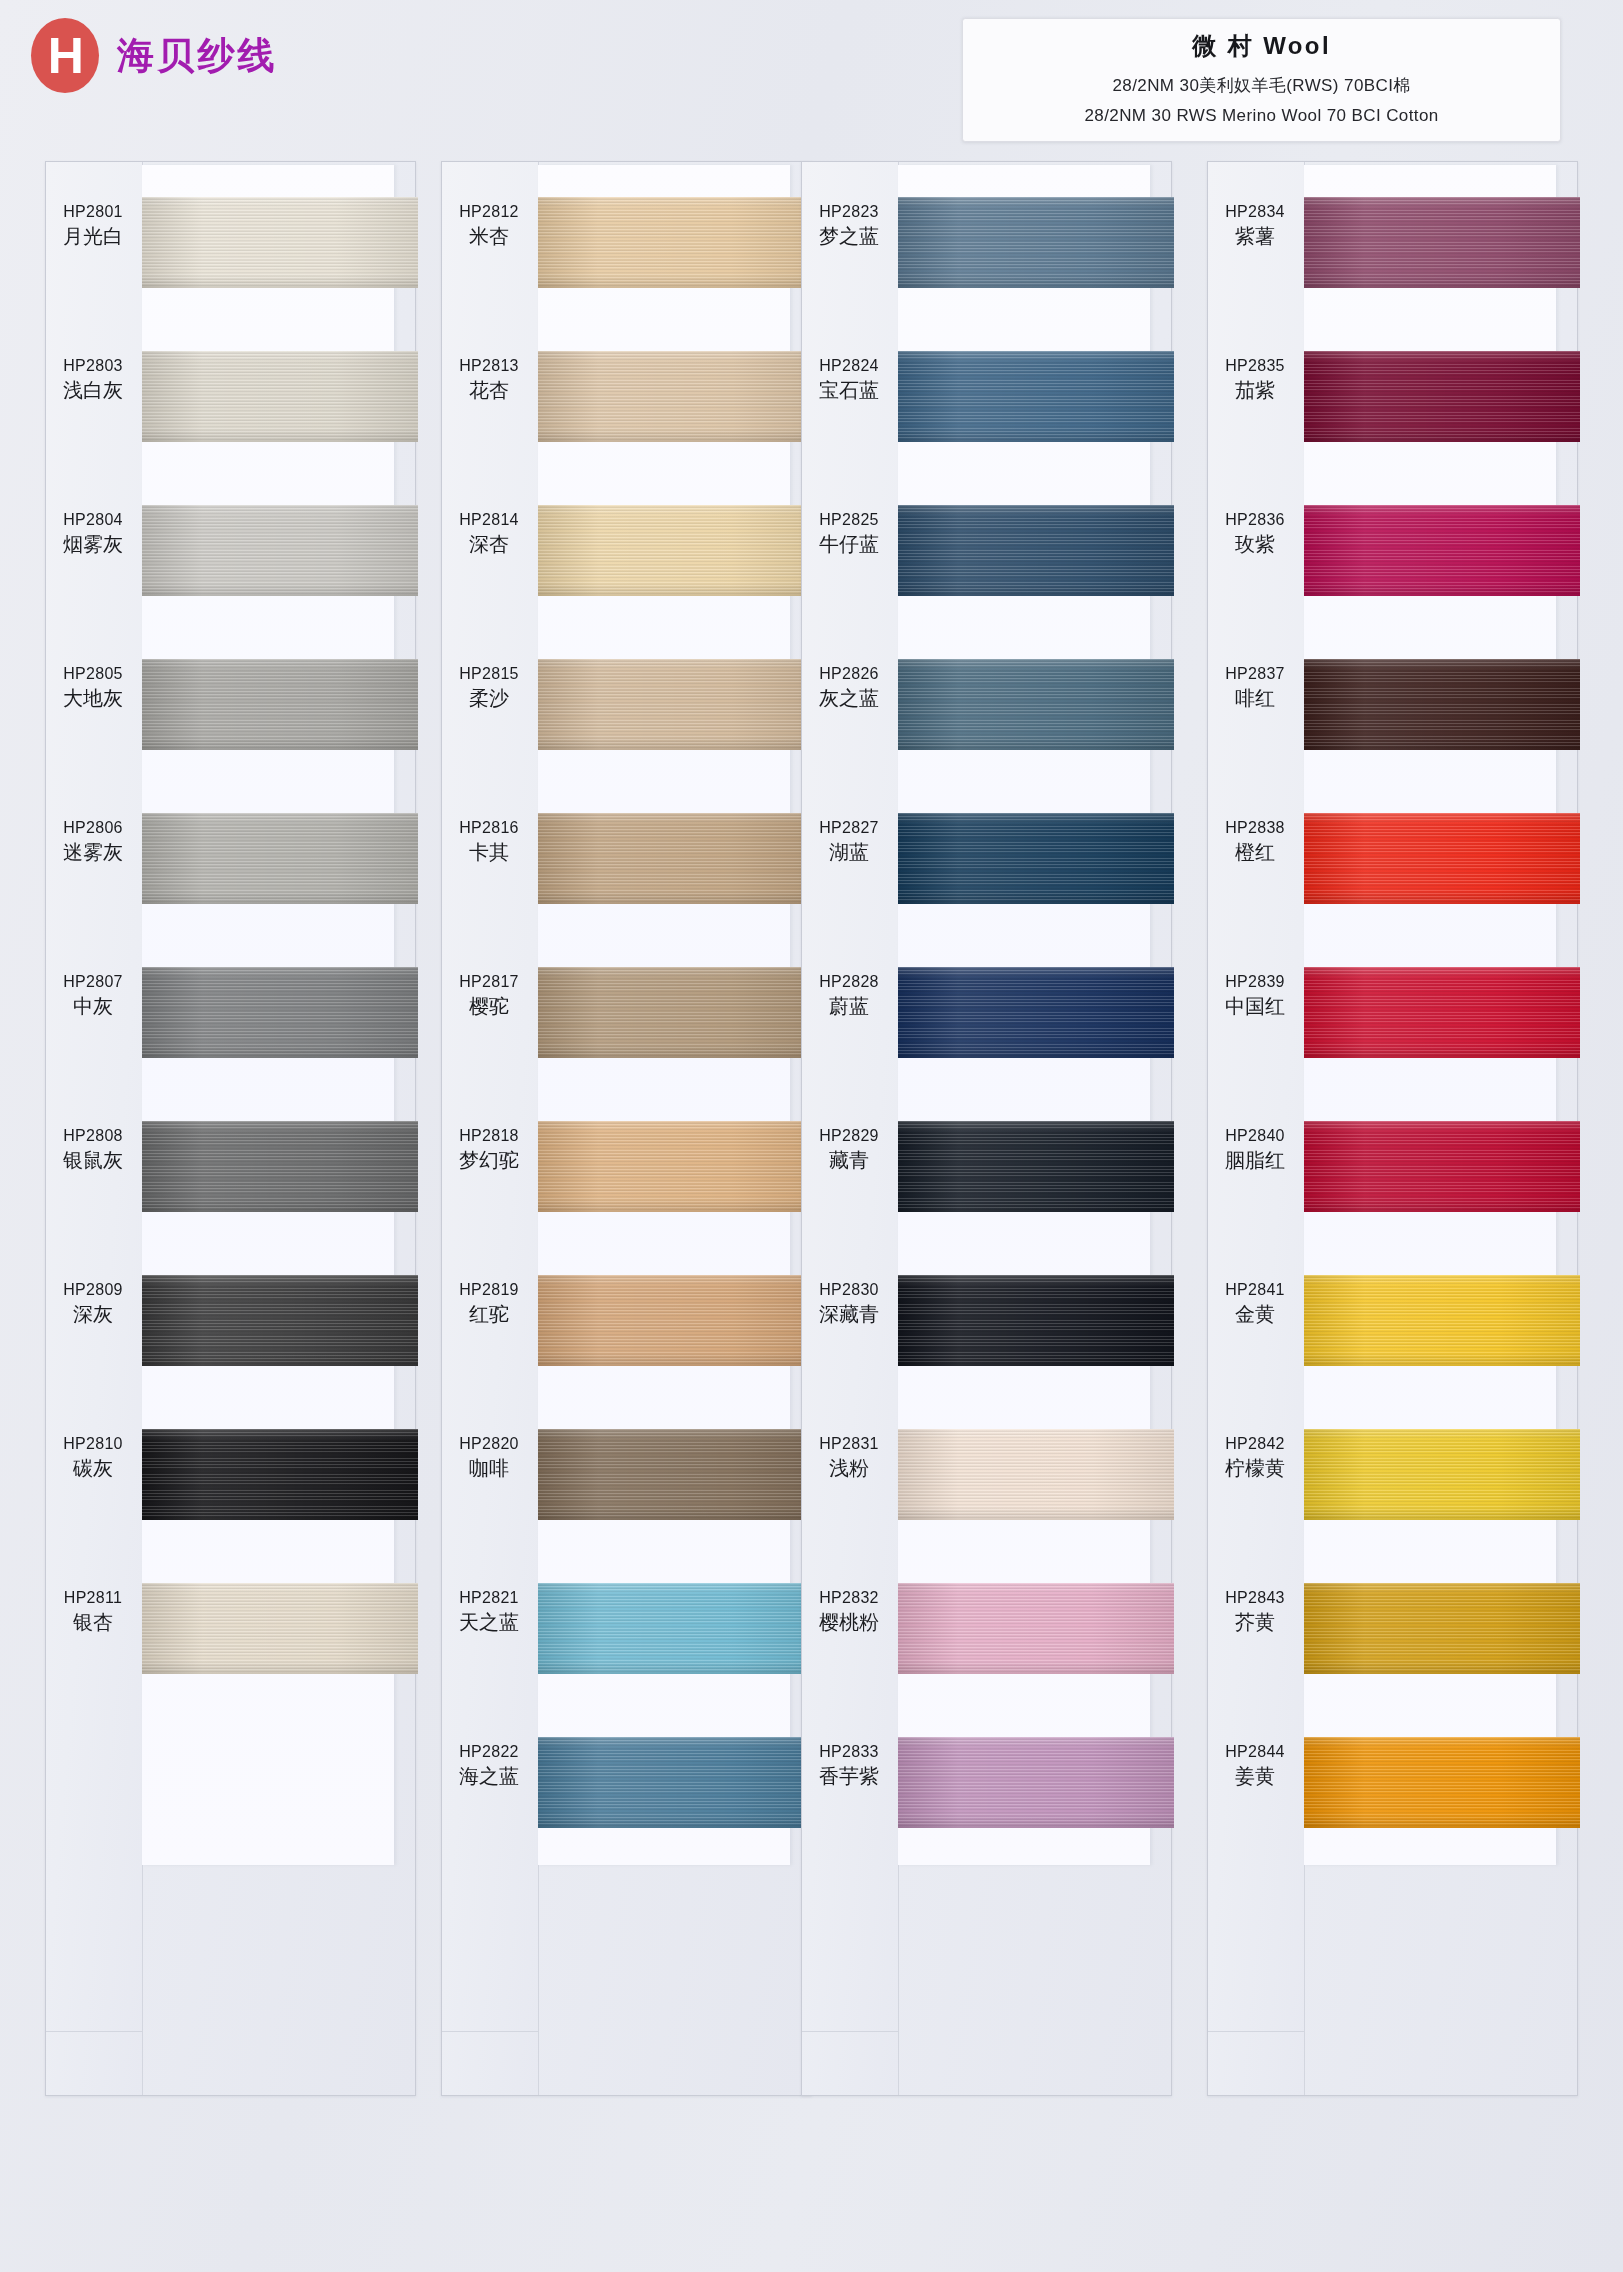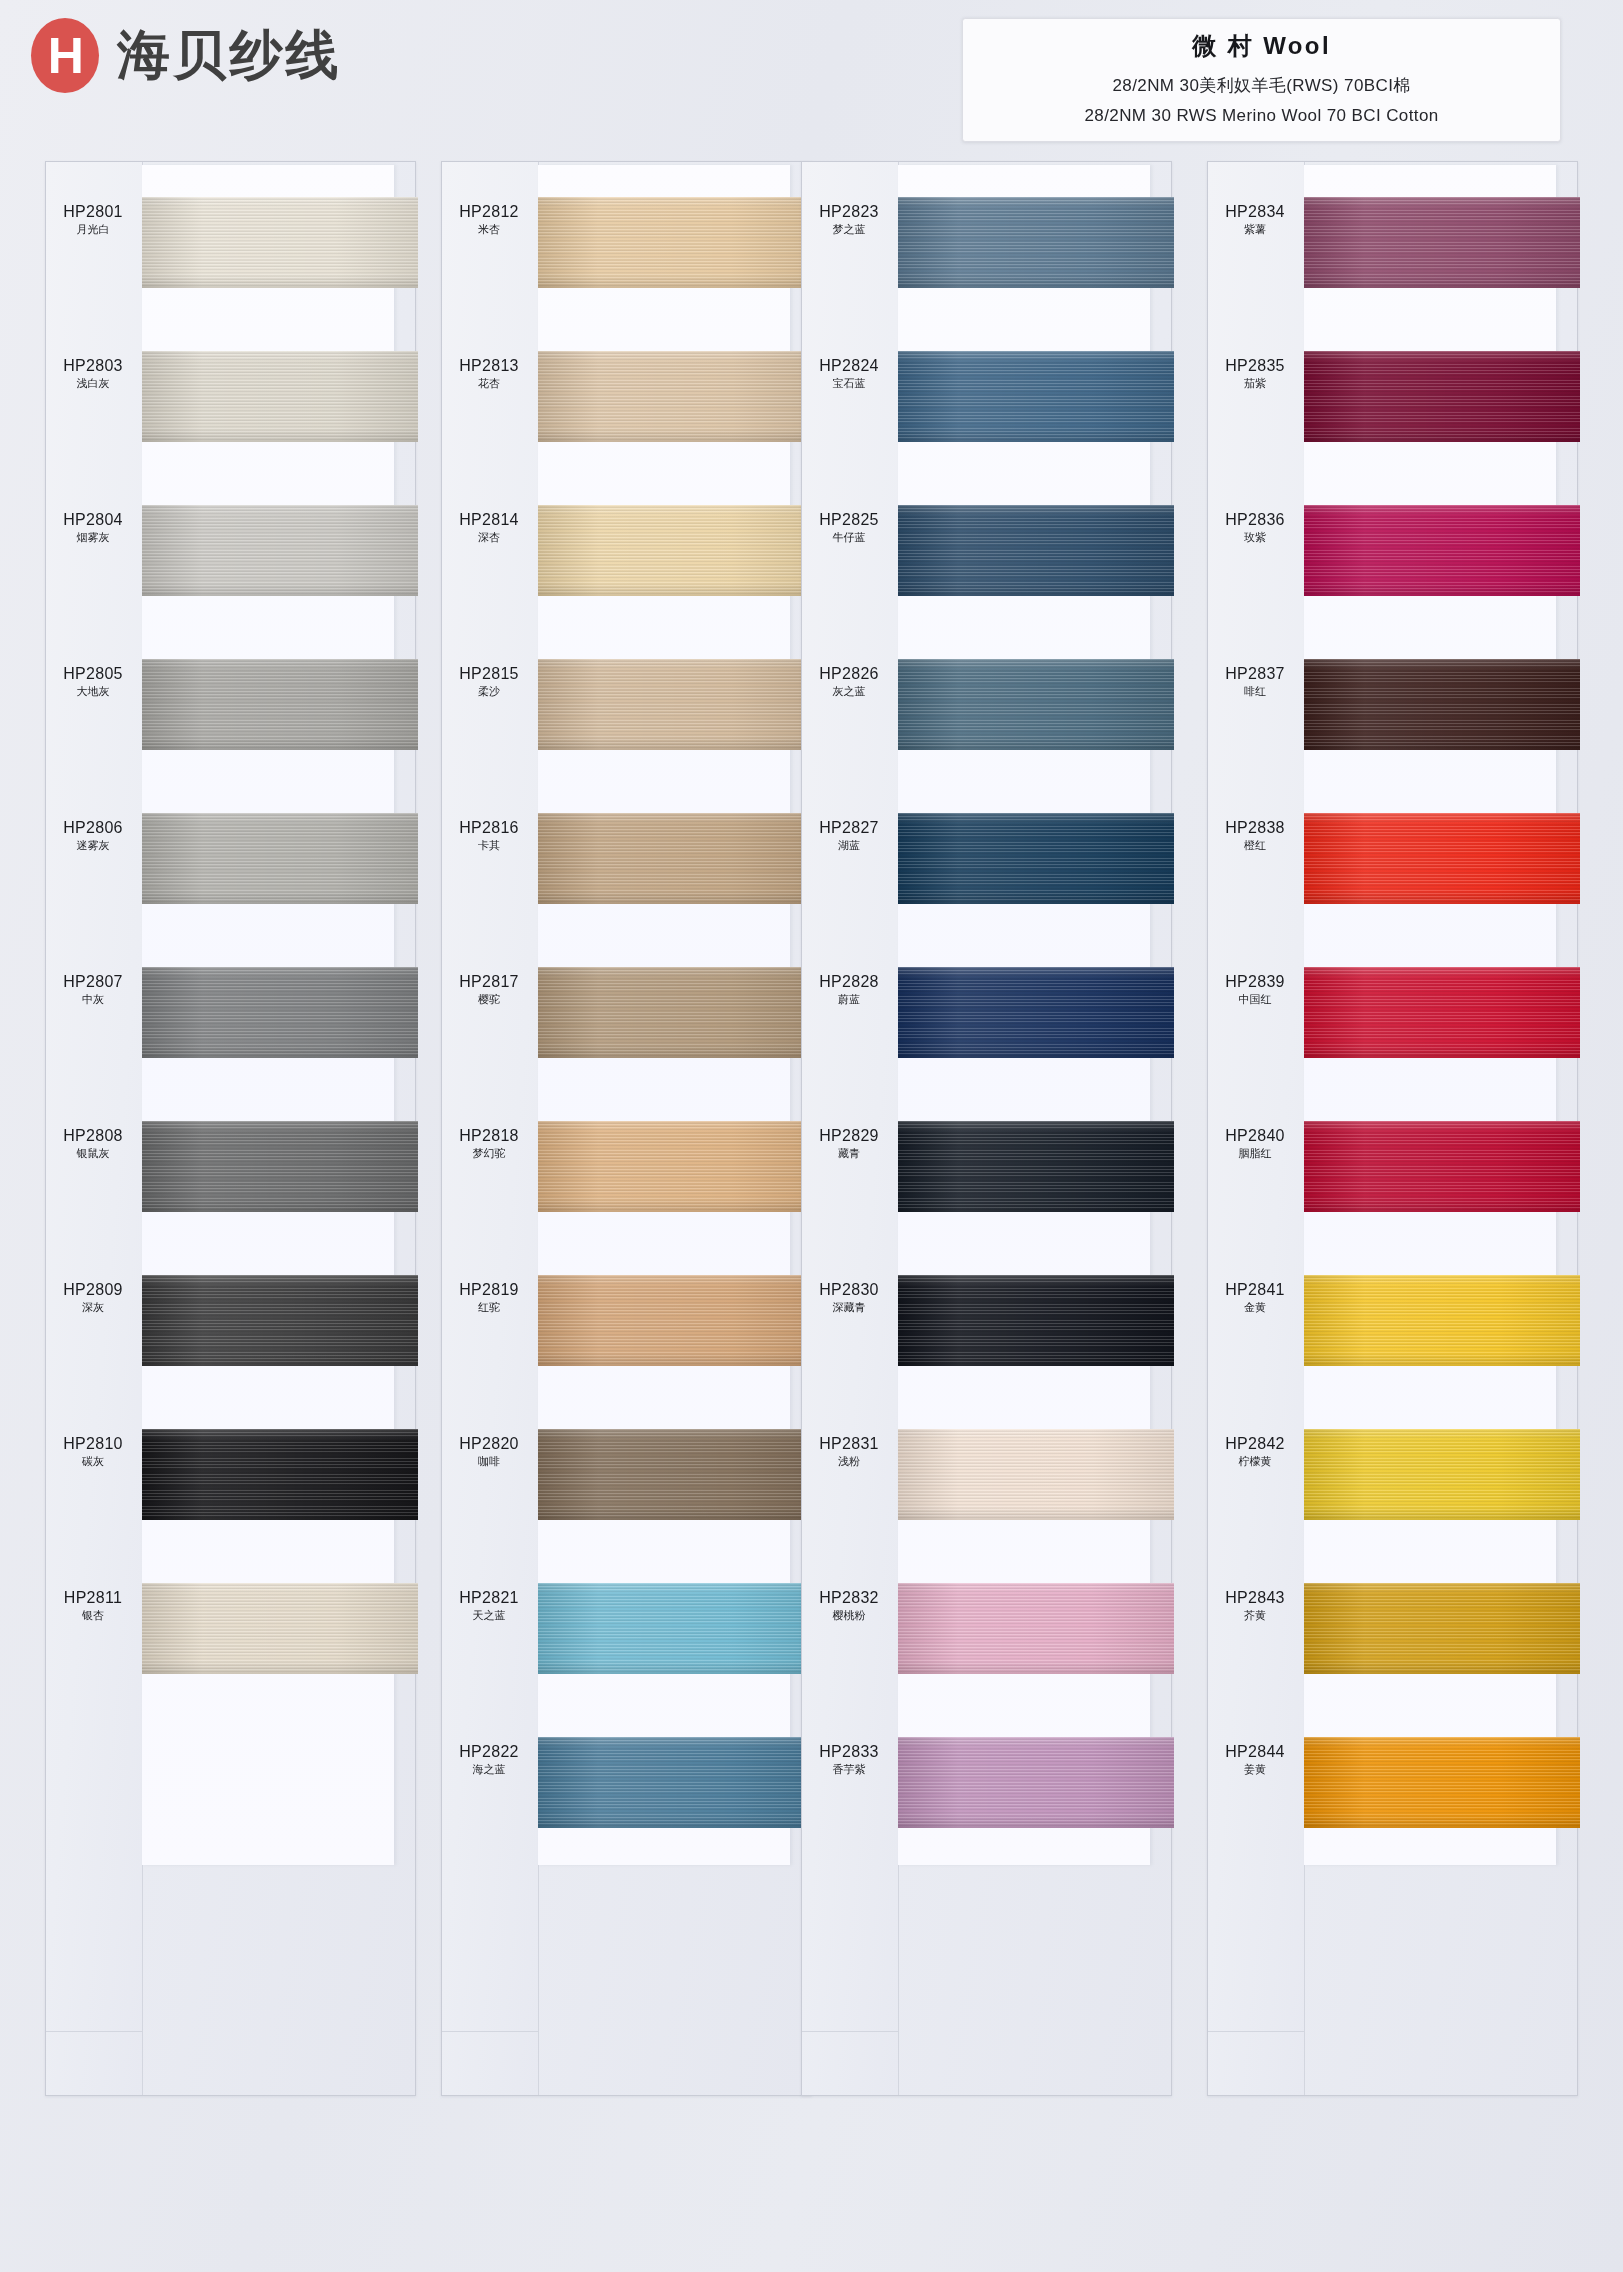--- a/index.html
+++ b/index.html
@@ -24,21 +24,21 @@
   }
   .brand-mark{
     width:68px;height:75px;border-radius:50%;
     background:#d9534f;
     display:flex;align-items:center;justify-content:center;
     color:#fff;font-size:50px;font-weight:bold;line-height:1;
     font-family:"Liberation Sans",sans-serif;
     letter-spacing:-1.6px;
   }
   .brand-name{
-    color:#404040;font-size:53px;font-weight:bold;
+    color:#a21caf;font-size:37px;font-weight:bold;
     letter-spacing:3.2px;
     font-family:"DejaVu Sans",sans-serif;
   }
 
   .spec-card{
     position:absolute;left:962px;top:18px;width:568px;
     background:#fbfbfd;
     border:0.8px solid #dcdde4;
     border-radius:3.2px;
     box-shadow:0 0.8px 3.2px rgba(80,85,100,.13);
@@ -109,21 +109,21 @@
         rgba(0,0,0,.00) 14%,
         rgba(0,0,0,.00) 86%,
         rgba(0,0,0,.12) 100%);
   }
   .label{
     position:absolute;left:-96px;top:36px;width:94px;
     text-align:center;color:#1b1c20;
     line-height:1.35;
   }
   .label .code{display:block;font-size:16px;letter-spacing:0.3px;}
-  .label .cname{display:block;font-size:11px;font-family:"DejaVu Sans",sans-serif;}
+  .label .cname{display:block;font-size:20px;font-family:"DejaVu Sans",sans-serif;}
 
   
   .tail-notch{
     position:absolute;left:0;bottom:0;width:96px;height:63px;
     border-top:0.8px solid #d3d6df;
   }
 </style>
 </head>
 <body>
 

